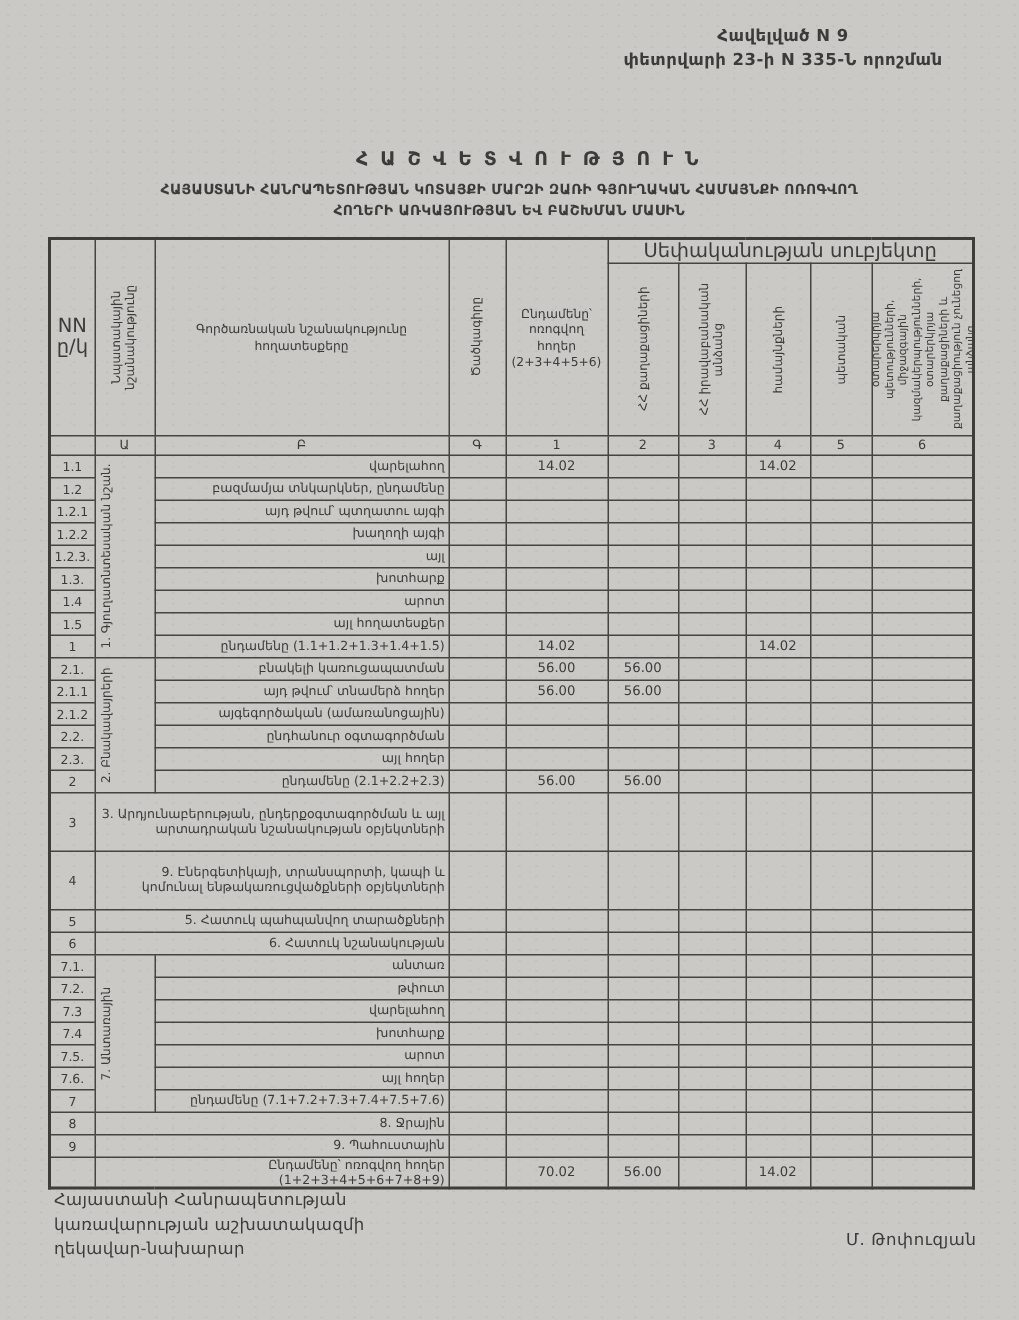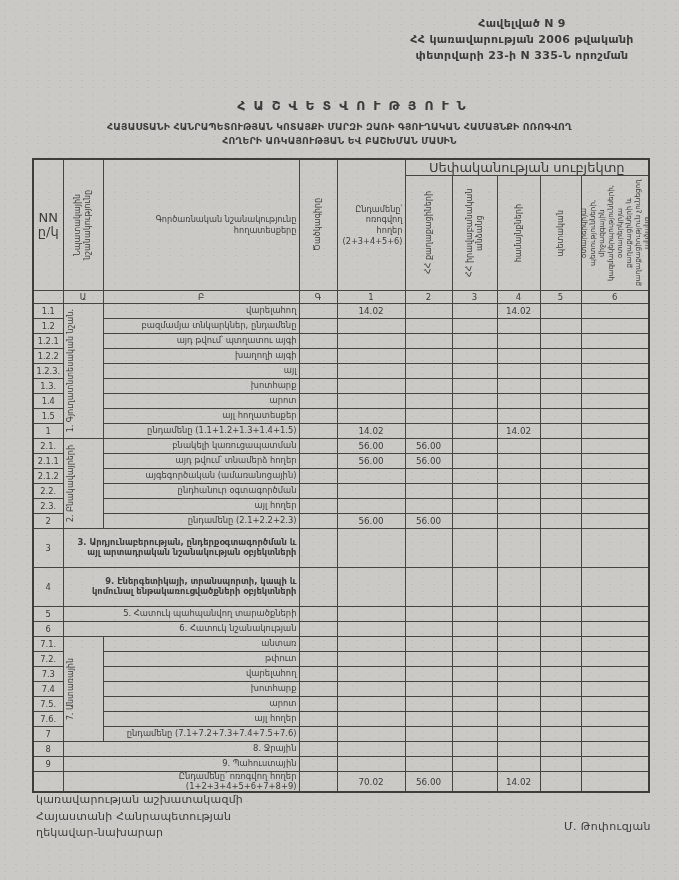--- a/index.html
+++ b/index.html
@@ -41,45 +41,44 @@
   table.report{border:2px solid #3e3d38;}
   th.h-top{height:15px;font-size:13px;line-height:1.05;}
   th.h-main{height:114px;vertical-align:middle;font-size:8px;}
   .vwrap{display:flex;align-items:center;justify-content:center;height:100%;}
   .vert{
     writing-mode:vertical-rl;transform:rotate(180deg);
     font-size:8px;line-height:1.2;max-height:108px;
     text-align:center;white-space:normal;
   }
   .vert6{font-size:7.2px;line-height:1.25;}
-  th.h-horiz{font-size:8.2px;line-height:1.3;vertical-align:middle;text-align:right;}
+  th.h-horiz{font-size:8.2px;line-height:1.3;vertical-align:middle;text-align:center;}
   tr.letters td{height:12px;font-size:8.5px;text-align:center;padding:0;}
   td.c-num{font-size:8.3px;text-align:center;height:14px;}
   td.c-label{font-size:8.4px;text-align:right;padding-left:4px;line-height:1.15;}
   td.c-label.indent{padding-left:116px;}
-  td.c-label.tall{height:38px;vertical-align:middle;font-weight:bold;}
+  td.c-label.tall{height:38px;vertical-align:middle;}
   td.c-val{font-size:8.8px;text-align:center;}
   td.c-group{vertical-align:middle;}
   td.c-group .vert{max-height:150px;font-size:8px;}
   tr.total-row td{height:17px;}
   .footer-left{
     position:absolute;top:792px;left:36px;
     font-size:11px;line-height:1.5;letter-spacing:0.2px;
   }
   .footer-sign{
     position:absolute;top:820px;right:28px;
     font-size:11px;letter-spacing:0.4px;
   }
 </style>
 </head>
 <body>
 
 <div class="appendix">
   <div>Հավելված N 9</div>
-  <div>ՀՀ կառավարության 2006 թվականի</div>
   <div>փետրվարի 23-ի N 335-Ն որոշման</div>
 </div>
 
 <div class="doc-title">ՀԱՇՎԵՏՎՈՒԹՅՈՒՆ</div>
 <div class="doc-subtitle">
   <div>ՀԱՅԱՍՏԱՆԻ ՀԱՆՐԱՊԵՏՈՒԹՅԱՆ ԿՈՏԱՅՔԻ ՄԱՐԶԻ ԶԱՌԻ ԳՅՈՒՂԱԿԱՆ ՀԱՄԱՅՆՔԻ ՈՌՈԳՎՈՂ</div>
   <div>ՀՈՂԵՐԻ ԱՌԿԱՅՈՒԹՅԱՆ ԵՎ ԲԱՇԽՄԱՆ ՄԱՍԻՆ</div>
 </div>
 
 <table class="report">
@@ -478,17 +477,17 @@
         <td class="c-val">56.00</td>
         <td class="c-val"></td>
         <td class="c-val">14.02</td>
         <td class="c-val"></td>
         <td class="c-val"></td>
       </tr>
     </tbody>
 </table>
 
 <div class="footer-left">
+  <div>Հայաստանի Հանրապետության</div>
   <div>կառավարության աշխատակազմի</div>
-  <div>Հայաստանի Հանրապետության</div>
   <div>ղեկավար-նախարար</div>
 </div>
 <div class="footer-sign">Մ. Թոփուզյան</div>
 
 </body></html>

